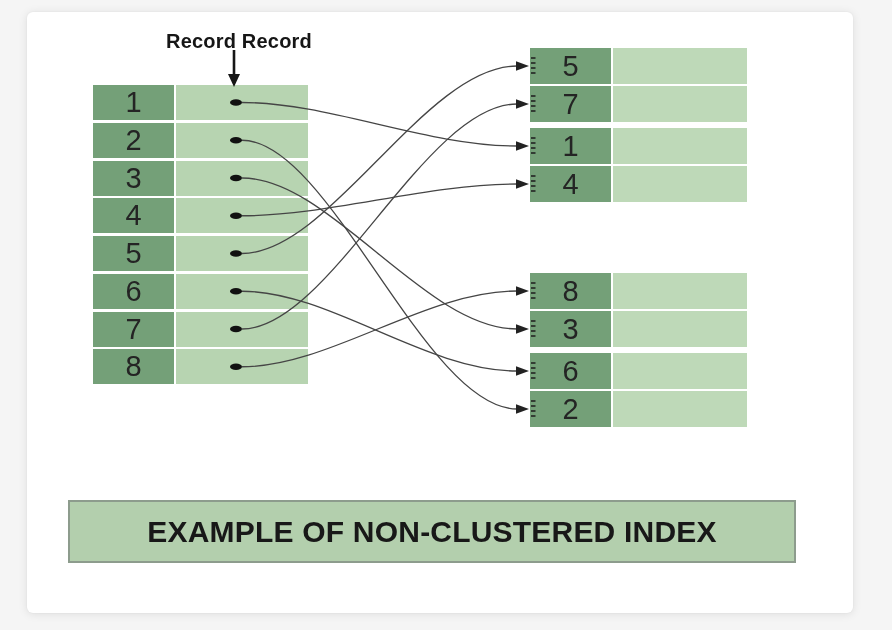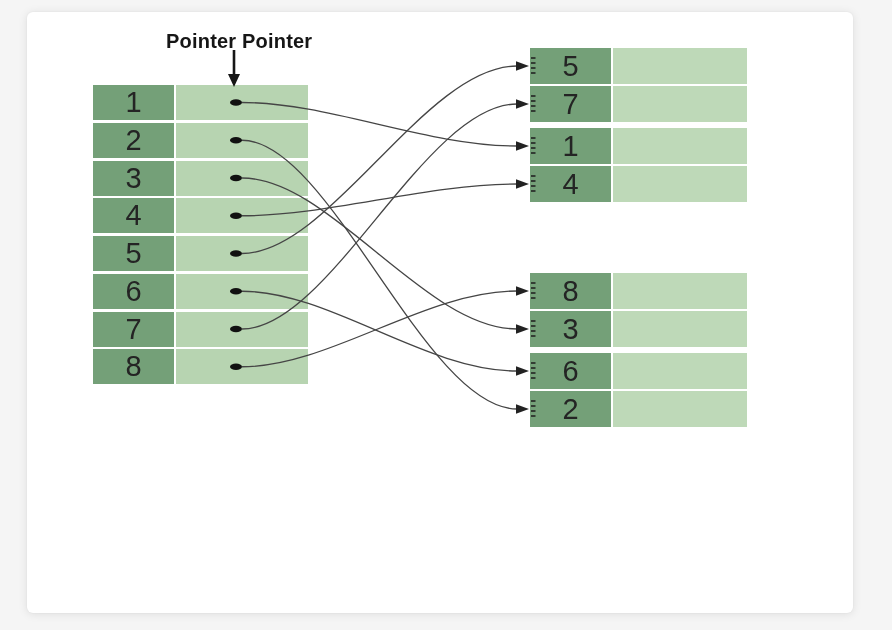--- a/index.html
+++ b/index.html
@@ -80,21 +80,21 @@
     width:892px;height:630px;
     pointer-events:none;
   }
 </style>
 </head>
 <body>
 
 <div class="stage">
   <div class="card">
 
-    <div class="record-pointer-label">Pointer Pointer</div>
+    <div class="record-pointer-label">Record Record</div>
 
     <div class="tbl index-table">
       <div class="trow">
         <div class="key-cell">
             <span>1</span>
           </div>
         <div class="pointer-cell"></div>
       </div>
       <div class="trow">
         <div class="key-cell">
@@ -187,20 +187,23 @@
         <div class="data-cell"></div>
       </div>
       <div class="trow">
         <div class="key-cell">
             <span>2</span>
           </div>
         <div class="data-cell"></div>
       </div>
     </div>
 
+    <div class="caption-box">
+      <span class="caption-text">EXAMPLE OF NON-CLUSTERED INDEX</span>
+    </div>
   </div>
 
   <svg id="overlay" viewBox="0 0 892 630" xmlns="http://www.w3.org/2000/svg">
       <line x1="234" y1="50" x2="234" y2="76" stroke="#161616" stroke-width="2.6"></line>
       <polygon points="234,87 228,74 240,74" fill="#161616"></polygon>
       <ellipse cx="236" cy="102.5" rx="6" ry="3.2" fill="#111"></ellipse>
       <path d="M 242 102.5 C 330 102.5, 425 146, 517 146" fill="none" stroke="#454545" stroke-width="1.3"></path>
       <polygon points="529,146 516,141.2 516,150.8" fill="#222"></polygon>
       <line x1="531" y1="138" x2="535.5" y2="138" stroke="#222" stroke-width="1.6"></line>
       <line x1="531" y1="143" x2="535.5" y2="143" stroke="#222" stroke-width="1.6"></line>

